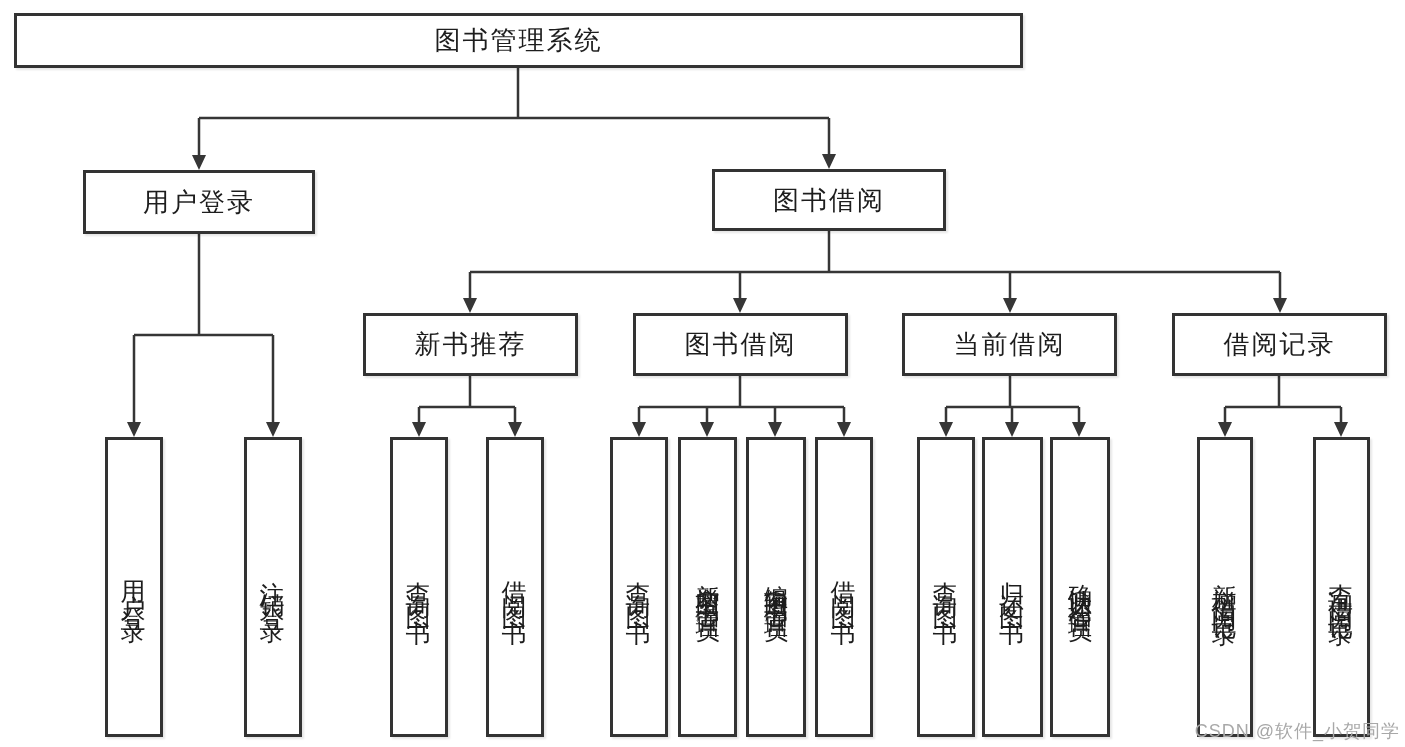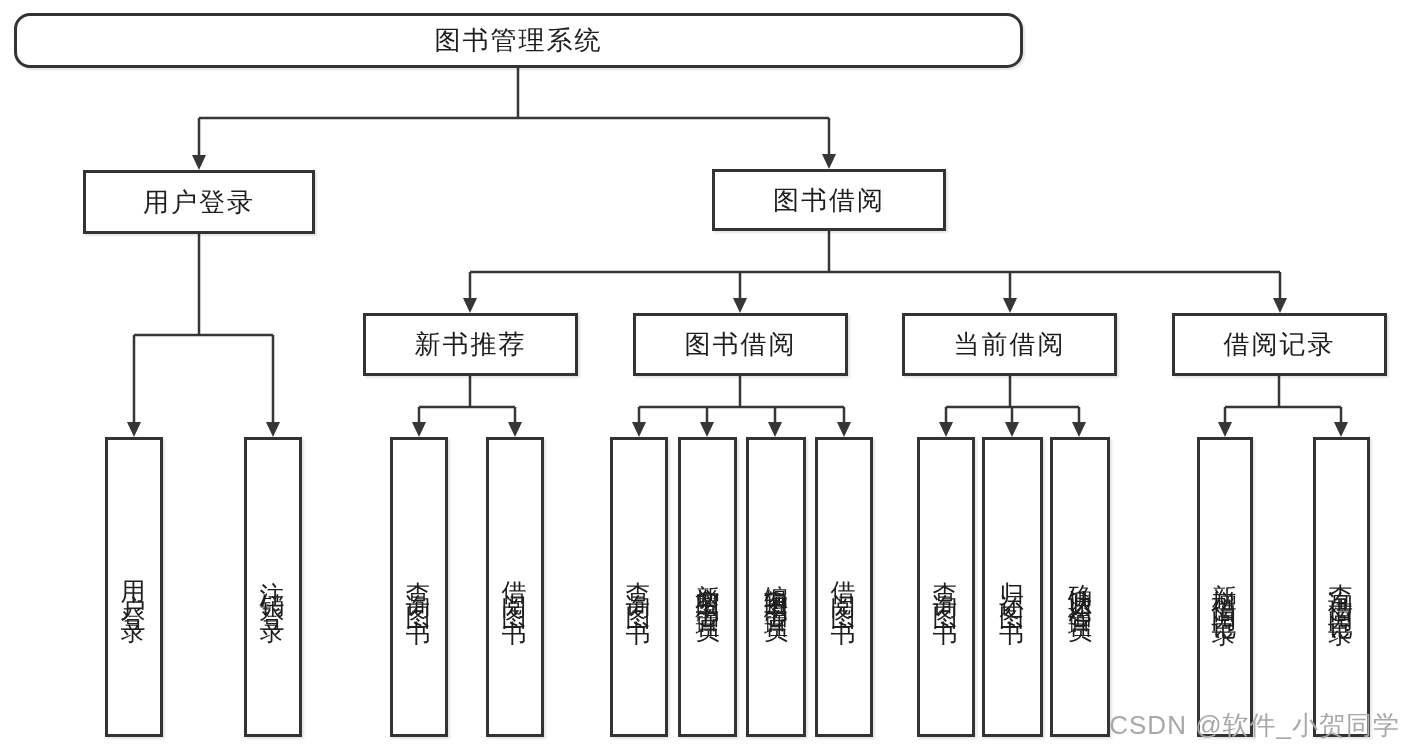--- a/index.html
+++ b/index.html
@@ -23,21 +23,21 @@
     background: #ffffff; border: 3px solid #333333;
     writing-mode: vertical-rl;
     display: flex; align-items: center; justify-content: center;
     font-size: 25px; color: #1d1d1d; letter-spacing: 13px;
     box-shadow: 2px 2px 2px rgba(0,0,0,0.10);
   }
   .ls-m { letter-spacing: 8px; }
   .ls-t { letter-spacing: 5px; font-size: 24px; }
   .watermark {
     position: absolute; right: 5px; bottom: 4px;
-    font-size: 26px; color: #a8a8a8; letter-spacing: 1px; z-index: 5;
+    font-size: 18px; color: #a8a8a8; letter-spacing: 1px; z-index: 5;
     white-space: nowrap;
   }
 </style>
 </head>
 <body>
 
 <div class="stage">
 
   <svg class="connectors" viewBox="0 0 1405 747" aria-hidden="true">
     <g stroke="#363636" stroke-width="2.5" fill="none">
@@ -72,21 +72,21 @@
       <polygon points="768,422 782,422 775,437"></polygon>
       <polygon points="837,422 851,422 844,437"></polygon>
       <polygon points="939,422 953,422 946,437"></polygon>
       <polygon points="1005,422 1019,422 1012,437"></polygon>
       <polygon points="1072,422 1086,422 1079,437"></polygon>
       <polygon points="1218,422 1232,422 1225,437"></polygon>
       <polygon points="1334,422 1348,422 1341,437"></polygon>
     </g>
   </svg>
 
-  <div class="node" style="left:14px; top:13px; width:1009px; height:55px;border-radius:16px;">图书管理系统</div>
+  <div class="node" style="left:14px; top:13px; width:1009px; height:55px;">图书管理系统</div>
 
   <div class="node" style="left:83px; top:170px; width:232px; height:64px;">用户登录</div>
   <div class="node" style="left:712px; top:169px; width:234px; height:62px;">图书借阅</div>
 
   <div class="node" style="left:363px; top:313px; width:215px; height:63px;">新书推荐</div>
   <div class="node" style="left:633px; top:313px; width:215px; height:63px;">图书借阅</div>
   <div class="node" style="left:902px; top:313px; width:215px; height:63px;">当前借阅</div>
   <div class="node" style="left:1172px; top:313px; width:215px; height:63px;">借阅记录</div>
 
   <div class="leaf" style="left:105px;">用户登录</div>

